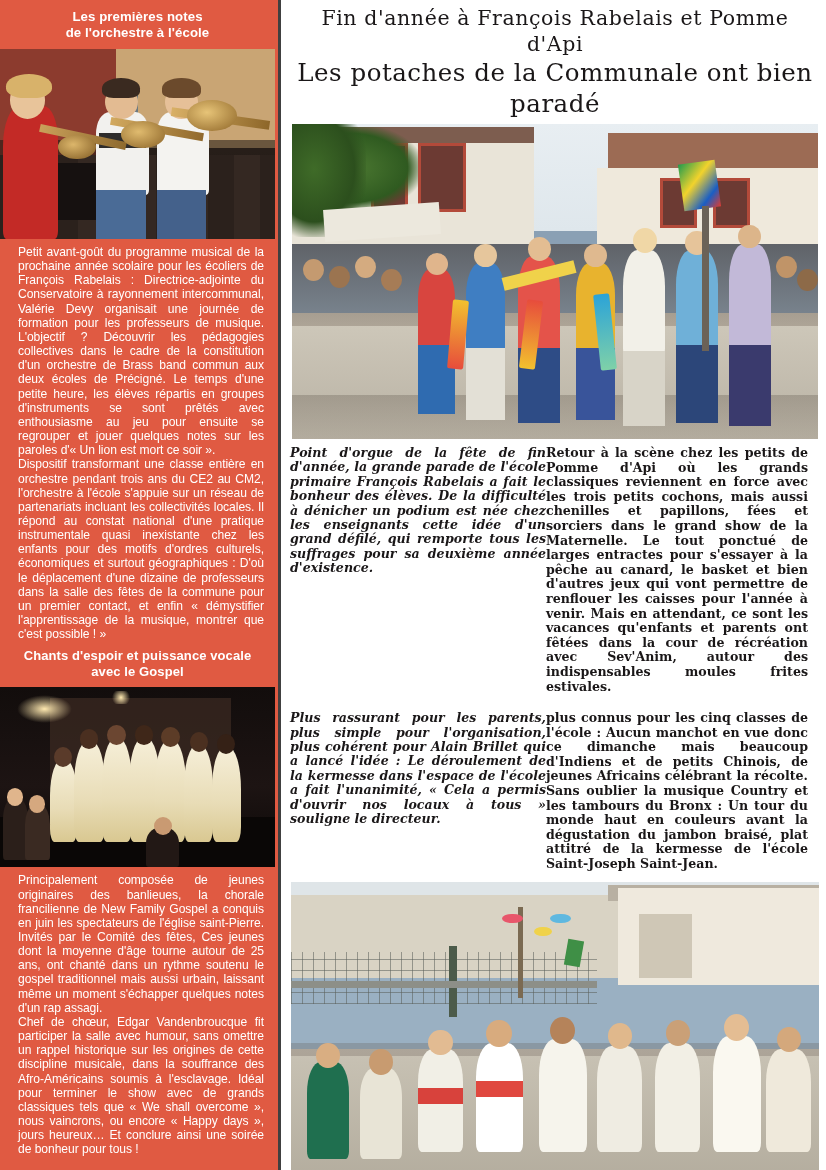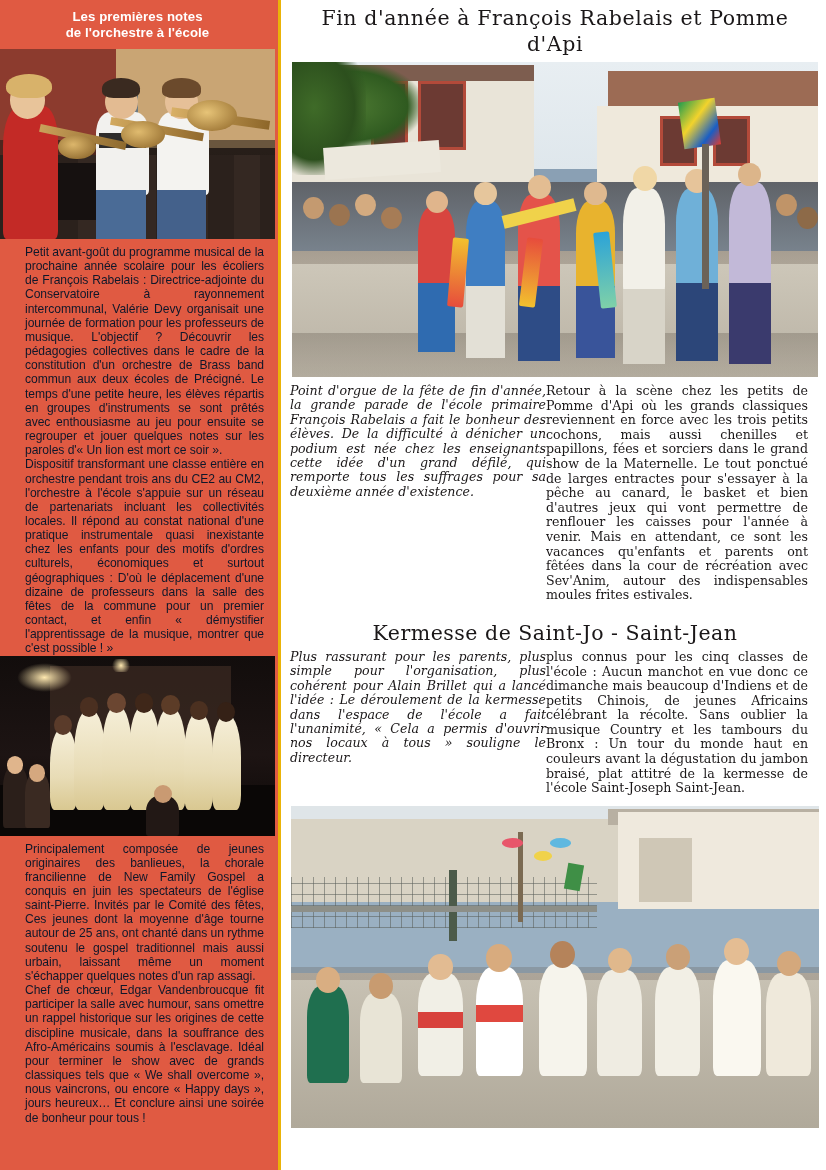--- a/index.html
+++ b/index.html
@@ -23,21 +23,21 @@
   }
 
   
   .left-col {
     position: absolute;
     left: 0;
     top: 0;
     width: 281px;
     height: 1170px;
     background: #e05a42;
-    border-right: 3px solid #eab308;
+    border-right: 3px solid #404040;
     box-sizing: border-box;
     overflow: hidden;
   }
   .left-inner {
     position: absolute;
     left: 0; top: 0; right: 3px; bottom: 0;
     display: flex;
     flex-direction: column;
   }
 
@@ -59,25 +59,25 @@
   .photo {
     position: relative;
     overflow: hidden;
     background: #2a2320;
     flex: none;
   }
   .photo-trombones { height: 190px; }
   .photo-gospel { height: 180px; }
 
   .red-body {
-    color: #0f172a;
+    color: #ffffff;
     font-size: 12.1px;
     line-height: 14.15px;
     text-align: justify;
-    padding: 6px 11px 0 25px;
+    padding: 6px 11px 0 18px;
     letter-spacing: -0.05px;
   }
   .red-body p {
     margin: 0;
     text-align: justify;
     text-justify: inter-word;
   }
   .red-body p + p { margin-top: 0px; }
 
   
@@ -116,20 +116,21 @@
     width: 526px;
     height: 315px;
     overflow: hidden;
     position: relative;
     background: #8aa0b4;
   }
 
   .two-cols {
     display: flex;
     margin-top: 7px;
+    font-weight: bold;
   }
   .col { width: 256px; }
   .col.wide { width: 262px; }
 
   .cap-italic {
     font-family: "DejaVu Serif", "Liberation Serif", serif;
     font-style: italic;
     font-size: 12.6px;
     line-height: 14.4px;
     color: #1a1718;
@@ -257,20 +258,24 @@
         <div class="ph" style="left:68%;top:27%;width:18%;height:16%;border-radius:50%;background:radial-gradient(ellipse at 40% 40%,#e7c478,#8e6527);"></div>
         <div class="ph" style="left:44%;top:38%;width:16%;height:14%;border-radius:50%;background:radial-gradient(ellipse at 40% 40%,#e0bb6f,#8a6226);"></div>
         <div class="ph" style="left:21%;top:45%;width:14%;height:13%;border-radius:50%;background:radial-gradient(ellipse at 40% 40%,#dcb66b,#7f5a22);"></div>
       </figure>
 
       <div class="red-body">
         <p>Petit avant-goût du programme musical de la prochaine année scolaire pour les écoliers de François Rabelais : Directrice-adjointe du Conservatoire à rayonnement intercommunal, Valérie Devy organisait une journée de formation pour les professeurs de musique. L'objectif ? Découvrir les pédagogies collectives dans le cadre de la constitution d'un orchestre de Brass band commun aux deux écoles de Précigné. Le temps d'une petite heure, les élèves répartis en groupes d'instruments se sont prêtés avec enthousiasme au jeu pour ensuite se regrouper et jouer quelques notes sur les paroles d'« Un lion est mort ce soir ».</p>
         <p>Dispositif transformant une classe entière en orchestre pendant trois ans du CE2 au CM2, l'orchestre à l'école s'appuie sur un réseau de partenariats incluant les collectivités locales. Il répond au constat national d'une pratique instrumentale quasi inexistante chez les enfants pour des motifs d'ordres culturels, économiques et surtout géographiques : D'où le déplacement d'une dizaine de professeurs dans la salle des fêtes de la commune pour un premier contact, et enfin « démystifier l'apprentissage de la musique, montrer que c'est possible ! »</p>
       </div>
 
+      <div class="red-head mid">
+        <span>Chants d'espoir et puissance vocale</span><br>
+        <span>avec le Gospel</span>
+      </div>
 
       <figure class="photo photo-gospel" style="margin:0;">
         <div class="ph gs-bg"></div>
         <div class="ph gs-wall"></div>
         <div class="ph gs-glow"></div>
         <div class="ph" style="left:40%;top:2%;width:8%;height:7%;background:radial-gradient(circle,#ffe9b0 0%,rgba(255,233,176,0) 70%);"></div>
         <div class="ph" style="left:0;top:72%;width:100%;height:28%;background:#0a0706;"></div>
         <div class="ph robe" style="left:18%;top:40%;width:10%;height:46%;"></div>
         <div class="ph head" style="left:19.5%;top:33%;width:6.5%;height:11%;background:#5a3b2a;"></div>
         <div class="ph robe" style="left:27%;top:30%;width:11%;height:56%;"></div>
@@ -298,20 +303,21 @@
         <p>Chef de chœur, Edgar Vandenbroucque fit participer la salle avec humour, sans omettre un rappel historique sur les origines de cette discipline musicale, dans la souffrance des Afro-Américains soumis à l'esclavage. Idéal pour terminer le show avec de grands classiques tels que « We shall overcome », nous vaincrons, ou encore « Happy days », jours heureux… Et conclure ainsi une soirée de bonheur pour tous !</p>
       </div>
 
     </div>
   </aside>
 
   <main class="right-col">
 
     <header class="headline">
       <span class="line1">Fin d'année à François Rabelais et Pomme d'Api</span>
+      <span class="line2">Les potaches de la Communale ont bien paradé</span>
     </header>
 
     <figure class="hero-photo" style="margin-left:auto;margin-right:auto;">
       <div class="ph hp-sky"></div>
       <div class="ph hp-bldgA"></div>
       <div class="ph hp-bldgA2"></div>
       <div class="ph hp-roofB"></div>
       <div class="ph hp-bldgB"></div>
       <div class="ph hp-win" style="left:15%;top:6%;width:7%;height:22%;"></div>
       <div class="ph hp-win" style="left:24%;top:6%;width:9%;height:22%;"></div>
@@ -371,21 +377,20 @@
     <div class="two-cols">
       <div class="col">
         <p class="cap-italic">Point d'orgue de la fête de fin d'année, la grande parade de l'école primaire François Rabelais a fait le bonheur des élèves. De la difficulté à dénicher un podium est née chez les enseignants cette idée d'un grand défilé, qui remporte tous les suffrages pour sa deuxième année d'existence.</p>
       </div>
       <div class="col wide">
         <p class="body-calli">Retour à la scène chez les petits de Pomme d'Api où les grands classiques reviennent en force avec les trois petits cochons, mais aussi chenilles et papillons, fées et sorciers dans le grand show de la Maternelle. Le tout ponctué de larges entractes pour s'essayer à la pêche au canard, le basket et bien d'autres jeux qui vont permettre de renflouer les caisses pour l'année à venir. Mais en attendant, ce sont les vacances qu'enfants et parents ont fêtées dans la cour de récréation avec Sev'Anim, autour des indispensables moules frites estivales.</p>
       </div>
     </div>
 
     <header class="headline2">
-      <span class="line1">Kermesse de Saint-Jo - Saint-Jean</span>
     </header>
 
     <div class="two-cols" style="margin-top:4px;">
       <div class="col">
         <p class="cap-italic">Plus rassurant pour les parents, plus simple pour l'organisation, plus cohérent pour Alain Brillet qui a lancé l'idée : Le déroulement de la kermesse dans l'espace de l'école a fait l'unanimité, « Cela a permis d'ouvrir nos locaux à tous » souligne le directeur.</p>
       </div>
       <div class="col wide">
         <p class="body-calli">plus connus pour les cinq classes de l'école : Aucun manchot en vue donc ce dimanche mais beaucoup d'Indiens et de petits Chinois, de jeunes Africains célébrant la récolte. Sans oublier la musique Country et les tambours du Bronx : Un tour du monde haut en couleurs avant la dégustation du jambon braisé, plat attitré de la kermesse de l'école Saint-Joseph Saint-Jean.</p>
       </div>
     </div>

